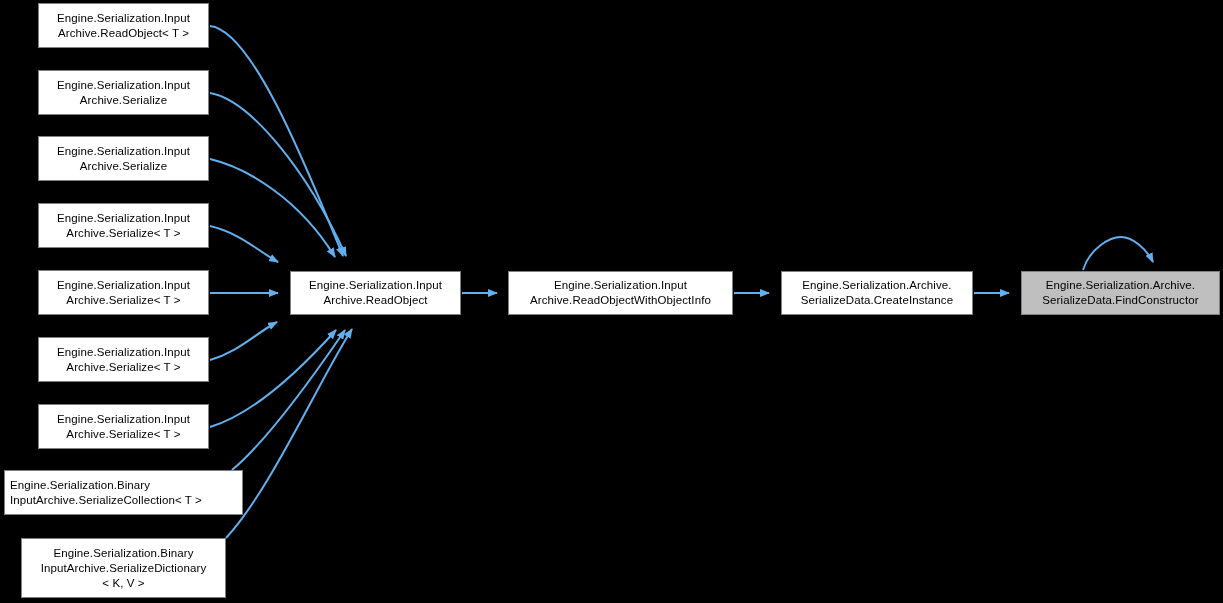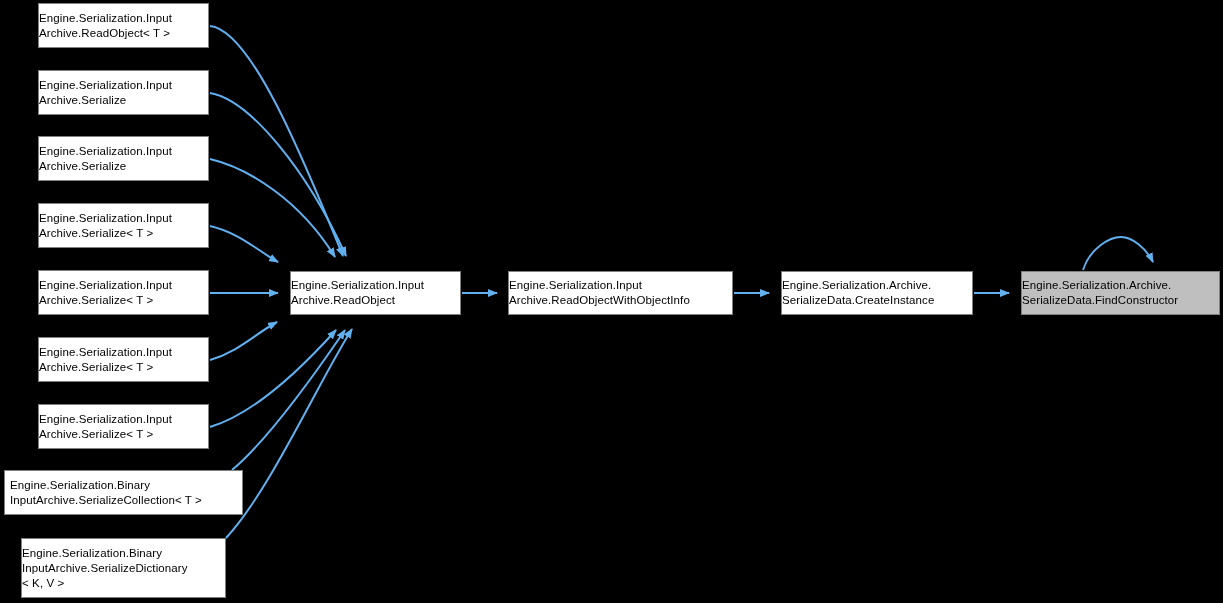--- a/index.html
+++ b/index.html
@@ -27,20 +27,21 @@
     position: absolute;
     box-sizing: border-box;
     background: #ffffff;
     border: 1px solid #808080;
     color: #000000;
     font-size: 11.5px;
     line-height: 15px;
     display: flex;
     align-items: center;
     justify-content: center;
+    text-align: center;
     white-space: pre-line;
     letter-spacing: 0.1px;
   }
   .node.highlight {
     background: #bfbfbf;
   }
   .node.leftalign {
     justify-content: flex-start;
     text-align: left;
     padding-left: 5px;

